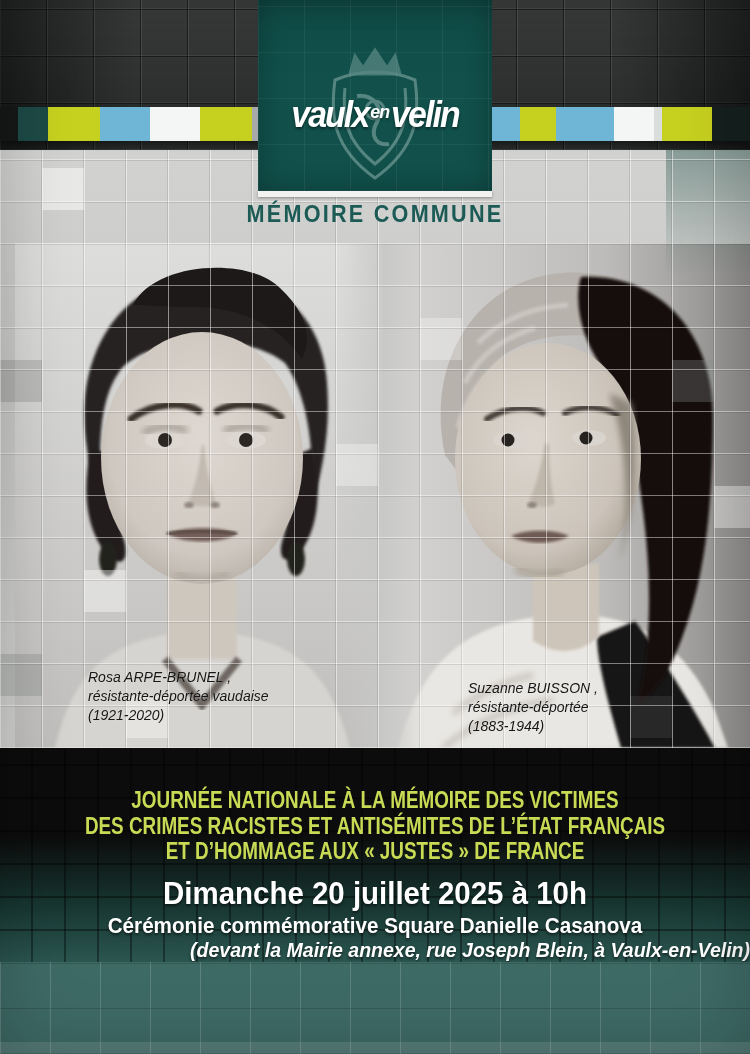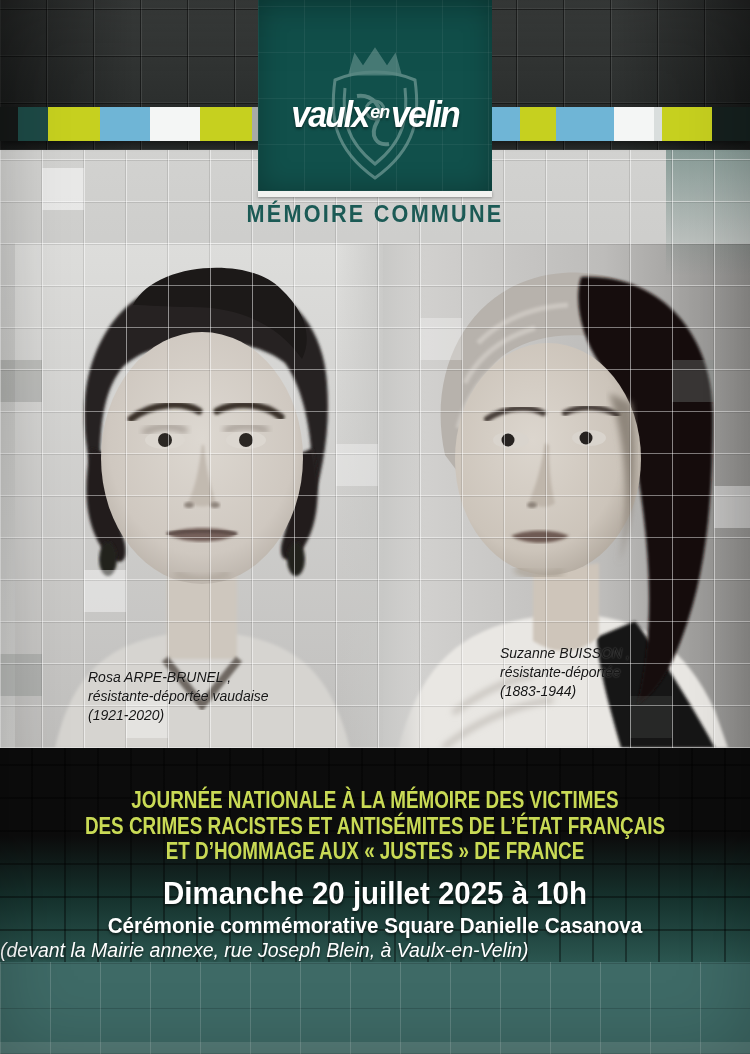--- a/index.html
+++ b/index.html
@@ -81,21 +81,21 @@
   .tint-tr{
     position:absolute;right:0;top:0;width:84px;height:126px;z-index:2;
     background:linear-gradient(180deg,rgba(47,90,82,.45),rgba(47,90,82,0));
   }
   .caption{
     position:absolute;z-index:4;font-style:italic;font-weight:400;
     font-size:14px;line-height:19px;color:#161616;
     text-shadow:0 0 2px rgba(255,255,255,.35);
   }
   .caption.rosa{left:88px;top:668px;}
-  .caption.suzanne{left:468px;top:644px;margin-left:32px;}
+  .caption.suzanne{left:468px;top:679px;}
 
   
   .bottom-dark{
     position:absolute;left:0;top:748px;width:750px;height:214px;z-index:1;
     background:
       repeating-linear-gradient(90deg,transparent 0 31px,rgba(0,0,0,.38) 31px 33px),
       repeating-linear-gradient(0deg,transparent 0 31px,rgba(0,0,0,.38) 31px 33px),
       linear-gradient(180deg,#0c0c0c 0,#0c0c0c 88px,#16332e 152px,#2b5650 214px);
   }
   .headline{
@@ -108,22 +108,22 @@
     position:absolute;left:0;top:128px;width:100%;text-align:center;color:#fff;
     font-weight:700;font-size:31px;transform:scaleX(.95);white-space:nowrap;
     text-shadow:0 2px 3px rgba(0,0,0,.55);
   }
   .event-place{
     position:absolute;left:0;top:166px;width:100%;text-align:center;color:#fff;
     font-weight:700;font-size:21.5px;transform:scaleX(.96);white-space:nowrap;
     text-shadow:0 2px 3px rgba(0,0,0,.55);
   }
   .event-addr{
-    position:absolute;left:0;top:191px;width:100%;text-align:left;color:#fff;
-    font-weight:400;font-style:italic;font-size:19.5px;white-space:nowrap;
+    position:absolute;left:0;top:191px;width:100%;text-align:right;color:#fff;
+    font-weight:700;font-style:italic;font-size:19.5px;white-space:nowrap;
     text-shadow:0 2px 3px rgba(0,0,0,.55);
   }
 
   
   .bottom-band{
     position:absolute;left:0;top:962px;width:750px;height:92px;z-index:1;
     background:var(--bottom-teal,#3e6a66);
   }
   .bottom-band::before{
     content:"";position:absolute;inset:0;

